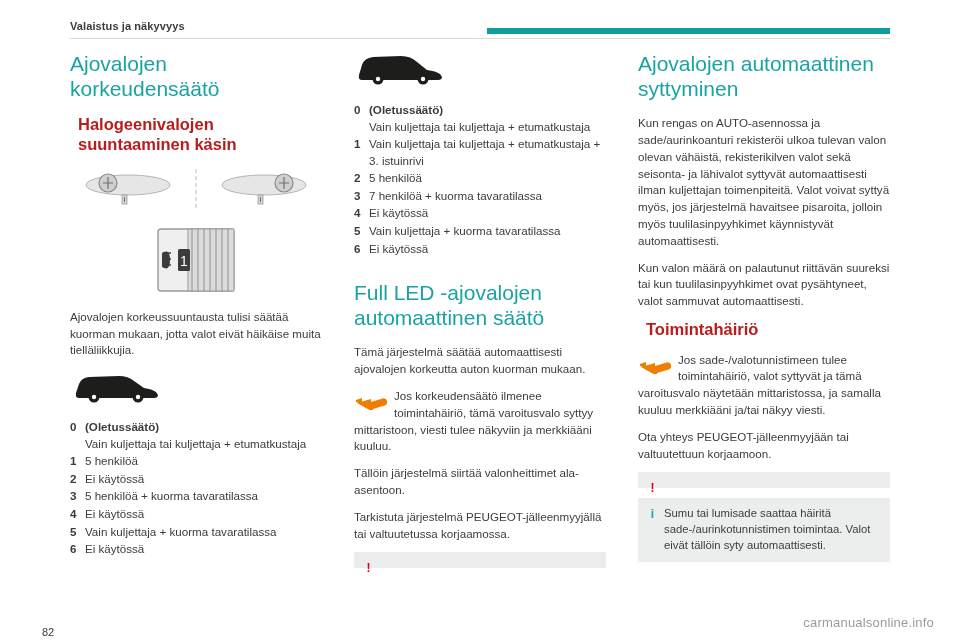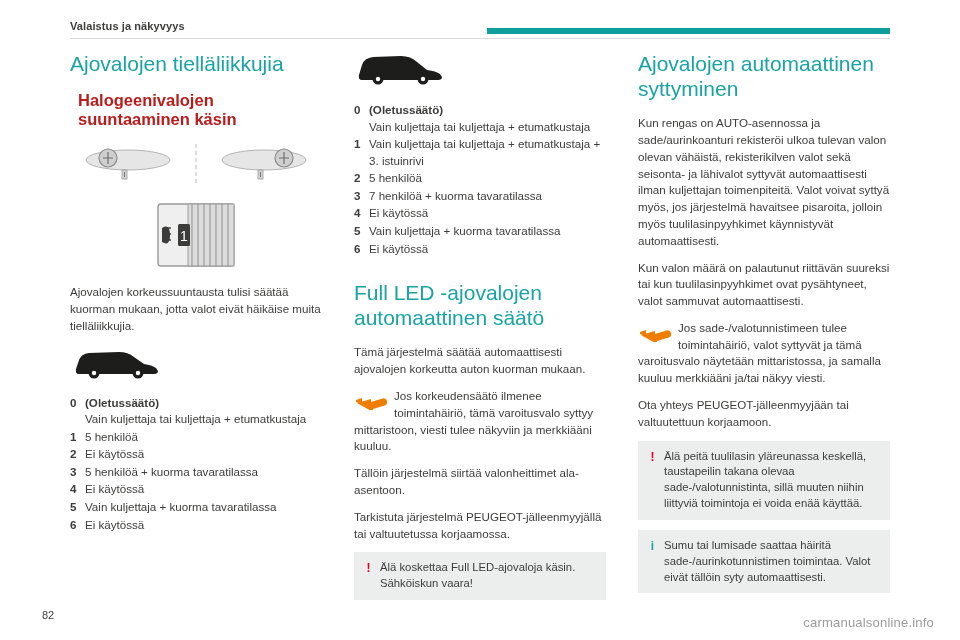--- a/index.html
+++ b/index.html
@@ -126,21 +126,21 @@
   
   .hl-wrap { width: 252px; height: 46px; position: relative; }
 
   .dial-wrap { width: 252px; height: 72px; position: relative; margin-top: 6px;}
 
   .wrench-svg { display:block; }
 
   
   .page-number {
     position: absolute;
-    left: 42px; bottom: 19px;
+    left: 42px; bottom: 2px;
     font-size: 11px;
     color: #3c3c3b;
   }
   .watermark {
     position: absolute;
     right: 26px; bottom: 10px;
     font-size: 13px;
     color: #9b9b9b;
     letter-spacing: .2px;
   }
@@ -149,21 +149,21 @@
 <body>
 
 <div class="page-header">
   <div class="header-title">Valaistus ja näkyvyys</div>
   <div class="header-rule"></div>
   <div class="header-bar"></div>
 </div>
 
 <div class="col col-1">
 
-  <h1 class="title">Ajovalojen tielläliikkujia</h1>
+  <h1 class="title">Ajovalojen korkeudensäätö</h1>
 
   <h2 class="sub">Halogeenivalojen suuntaaminen käsin</h2>
 
   <div class="illus hl-wrap">
     <svg width="252" height="46" viewBox="0 0 252 46">
 
       <ellipse cx="58" cy="18" rx="42" ry="10" fill="#e6e6e6" stroke="#b5b5b5" stroke-width="1"></ellipse>
       <circle cx="38" cy="16" r="9" fill="#cfcfcf" stroke="#8a8a8a" stroke-width="1.2"></circle>
       <path d="M38 10 l0 12 M33 16 l10 0" stroke="#6e6e6e" stroke-width="1.2"></path>
       <rect x="52" y="28" width="5" height="9" fill="#d5d5d5" stroke="#9a9a9a" stroke-width="0.8"></rect>
@@ -305,47 +305,46 @@
       </svg>
     </span>
     <span>Jos korkeudensäätö ilmenee toimintahäiriö, tämä varoitusvalo syttyy mittaristoon, viesti tulee näkyviin ja merkkiääni kuuluu.</span>
   </div>
 
   <p class="body" style="clear:both">Tällöin järjestelmä siirtää valonheittimet ala-asentoon.</p>
   <p class="body">Tarkistuta järjestelmä PEUGEOT-jälleenmyyjällä tai valtuutetussa korjaamossa.</p>
 
   <div class="note warn">
     <span class="glyph">!</span>
-    <span>Älä koskettaa Full LED-ajovaloja käsin. Sähköiskun vaara!</span>
   </div>
 </div>
 
 <div class="col col-3">
 
   <h1 class="title">Ajovalojen automaattinen syttyminen</h1>
 
   <p class="body">Kun rengas on AUTO-asennossa ja sade/aurinkoanturi rekisteröi ulkoa tulevan valon olevan vähäistä, rekisterikilven valot sekä seisonta- ja lähivalot syttyvät automaattisesti ilman kuljettajan toimenpiteitä. Valot voivat syttyä myös, jos järjestelmä havaitsee pisaroita, jolloin myös tuulilasinpyyhkimet käynnistyvät automaattisesti.</p>
   <p class="body">Kun valon määrä on palautunut riittävän suureksi tai kun tuulilasinpyyhkimet ovat pysähtyneet, valot sammuvat automaattisesti.</p>
 
+  <h2 class="sub">Toimintahäiriö</h2>
 
   <div class="iconpara">
     <span class="iconbox">
       <svg width="34" height="20" viewBox="0 0 34 20">
         <path d="M3 13 l14 -4 l0 3 l10 -3 q5 -2 6 2 q1 4 -4 5 l-10 3 l0 3 z" fill="#ee7d00"></path>
         <path d="M2 10 l6 -2 l0 6 l-6 -2 z" fill="#ee7d00"></path>
       </svg>
     </span>
     <span>Jos sade-/valotunnistimeen tulee toimintahäiriö, valot syttyvät ja tämä varoitusvalo näytetään mittaristossa, ja samalla kuuluu merkkiääni ja/tai näkyy viesti.</span>
   </div>
 
   <p class="body" style="clear:both">Ota yhteys PEUGEOT-jälleenmyyjään tai valtuutettuun korjaamoon.</p>
 
   <div class="note warn">
     <span class="glyph">!</span>
-    <span>Älä peitä tuulilasin yläreunassa keskellä, taustapeilin takana olevaa sade-/valotunnistinta, sillä muuten niihin liittyviä toimintoja ei voida enää käyttää.</span>
   </div>
 
   <div class="note info">
     <span class="glyph">i</span>
     <span>Sumu tai lumisade saattaa häiritä sade-/aurinkotunnistimen toimintaa. Valot eivät tällöin syty automaattisesti.</span>
   </div>
 </div>
 
 <div class="page-number">82</div>
 <div class="watermark">carmanualsonline.info</div>

